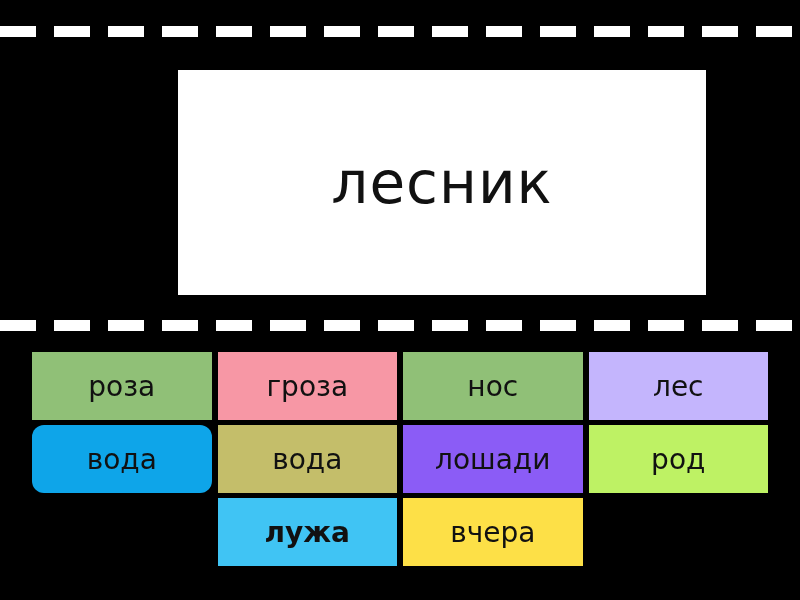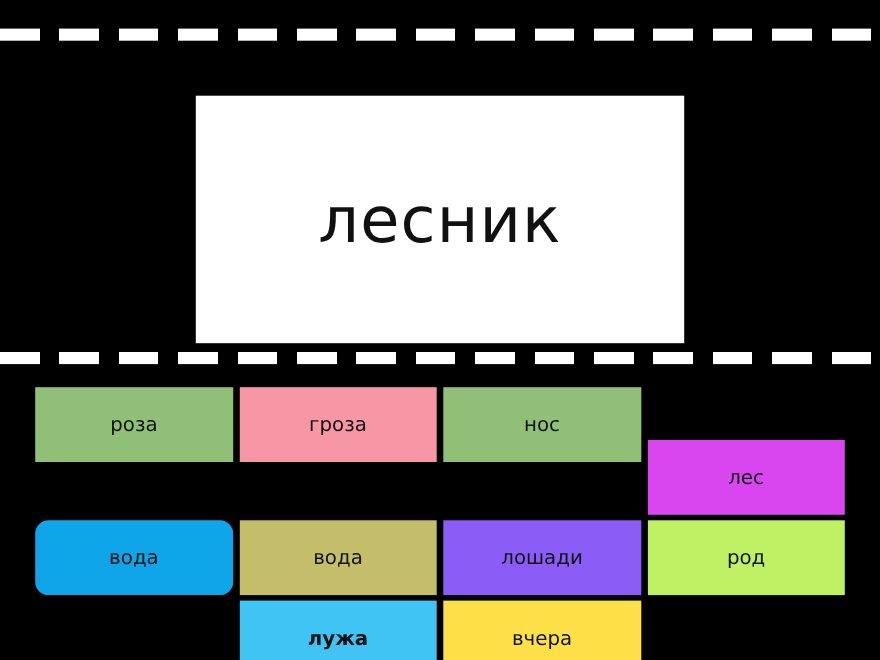--- a/index.html
+++ b/index.html
@@ -29,22 +29,22 @@
       #ffffff 36px,
       transparent 36px,
       transparent 54px
     );
   }
   .dash-top { top: 26px; }
   .dash-mid { top: 320px; }
   .card {
     position: absolute;
     left: 178px;
-    top: 87px;
-    width: 444px;
+    top: 70px;
+    width: 528px;
     height: 225px;
     background: #ffffff;
     display: flex;
     align-items: center;
     justify-content: center;
   }
   .prompt {
     font-size: 58px;
     color: #111111;
     font-weight: 500;
@@ -60,21 +60,21 @@
     gap: 5px 6px;
   }
   .tile {
     height: 68px;
     border: none;
     outline: none;
     display: flex;
     align-items: center;
     justify-content: center;
     font-family: "DejaVu Sans", "Liberation Sans", sans-serif;
-    font-size: 18px;
+    font-size: 28px;
     color: #111111;
     cursor: pointer;
     padding: 0;
   }
   .tile.col2 { grid-column: 2; }
   .tile.col3 { grid-column: 3; }
 </style>
 </head>
 <body>
 
@@ -85,21 +85,21 @@
   <div class="card">
     <div class="prompt">лесник</div>
   </div>
 
   <div class="dash dash-mid"></div>
 
   <div class="grid">
     <button class="tile" style="background: rgb(144, 192, 119);">роза</button>
     <button class="tile" style="background: rgb(247, 151, 165);">гроза</button>
     <button class="tile" style="background: rgb(144, 192, 119);">нос</button>
-    <button class="tile" style="background: #d946ef; margin-top: 48px;">лес</button>
+    <button class="tile" style="background: #c4b5fd;">лес</button>
     <button class="tile" style="background: #0ea5e9; border-radius: 12px;">вода</button>
     <button class="tile" style="background: rgb(196, 190, 106);">вода</button>
     <button class="tile" style="background: #8b5cf6;">лошади</button>
     <button class="tile" style="background: #bef264;">род</button>
     <button class="tile col2" style="background: rgb(64, 196, 244); font-weight: bold;">лужа</button>
     <button class="tile col3" style="background: #fde047;">вчера</button>
   </div>
 
 </div>
 

